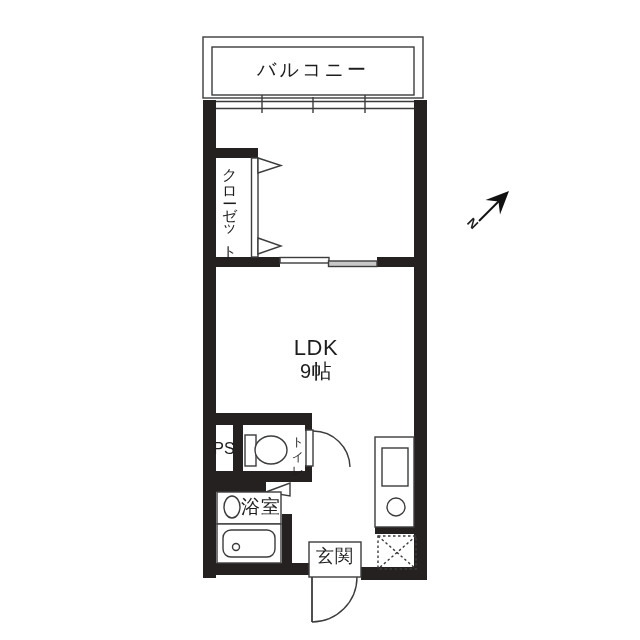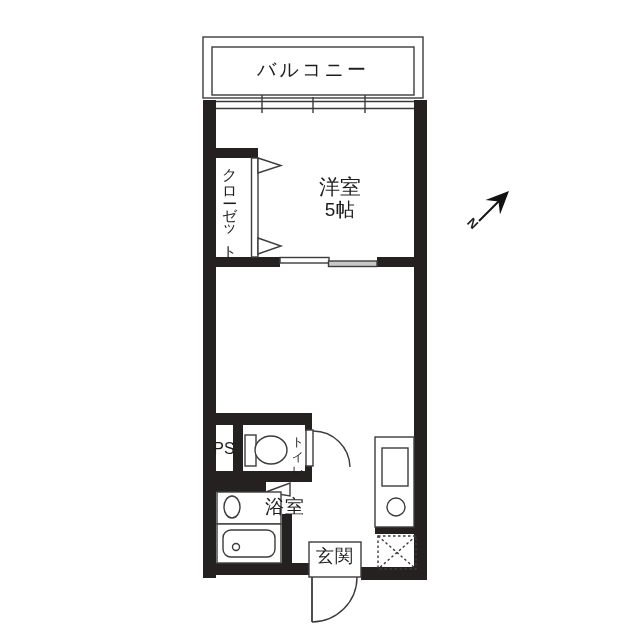--- a/index.html
+++ b/index.html
@@ -12,21 +12,21 @@
        color:#1d1d1d;line-height:1.15;text-align:center;}
   .lbl-balcony{font-size:19px;letter-spacing:3px;}
   .lbl-room{font-size:21px;}
   .lbl-room .size{font-size:19px;letter-spacing:0.5px;}
   .lbl-ldk{font-size:22px;letter-spacing:0.5px;}
   .lbl-ldk .size{font-size:20px;}
   .lbl-vert{writing-mode:vertical-rl;text-orientation:upright;}
   .lbl-closet{font-size:15px;letter-spacing:2px;}
   .lbl-ps{font-size:16px;}
   .lbl-toilet{font-size:12px;letter-spacing:1px;}
-  .lbl-bath{font-size:19px;letter-spacing:1px;padding-left:48px;}
+  .lbl-bath{font-size:19px;letter-spacing:1px;}
   .lbl-entrance{font-size:18px;letter-spacing:1px;}
   .lbl-compass{font-size:13px;font-weight:bold;transform:translate(-50%,-50%) rotate(45deg);}
 </style>
 </head>
 <body>
 
 <div id="canvas">
 
   <svg id="plan-svg" viewBox="0 0 640 640">
 
@@ -99,27 +99,27 @@
     </g>
 
     <g>
       <line x1="479" y1="221" x2="500" y2="200" stroke="#111111" stroke-width="2"></line>
       <polygon points="509,191 500,214.5 498.5,201.5 485.5,200" fill="#111111"></polygon>
     </g>
   </svg>
 
   <div class="lbl lbl-balcony" style="left:313px;top:70px;">バルコニー</div>
 
-  <div class="lbl lbl-room" style="left:340px;top:198px;">
-    <div>洋室</div>
-    <div class="size">5帖</div>
-  </div>
 
   <div class="lbl lbl-vert lbl-closet" style="left:230px;top:206px;">クローゼット</div>
 
+  <div class="lbl lbl-ldk" style="left:316px;top:359px;">
+    <div>LDK</div>
+    <div class="size">9帖</div>
+  </div>
 
   <div class="lbl lbl-ps" style="left:224px;top:449px;text-align:right;">PS</div>
 
   <div class="lbl lbl-vert lbl-toilet" style="left:297px;top:450px;">トイレ</div>
 
   <div class="lbl lbl-bath" style="left:261px;top:507px;">浴室</div>
 
   <div class="lbl lbl-entrance" style="left:335px;top:557px;font-family:Liberation Mono, monospace;">玄関</div>
 
   <div class="lbl lbl-compass" style="left:472px;top:224px;">N</div>

